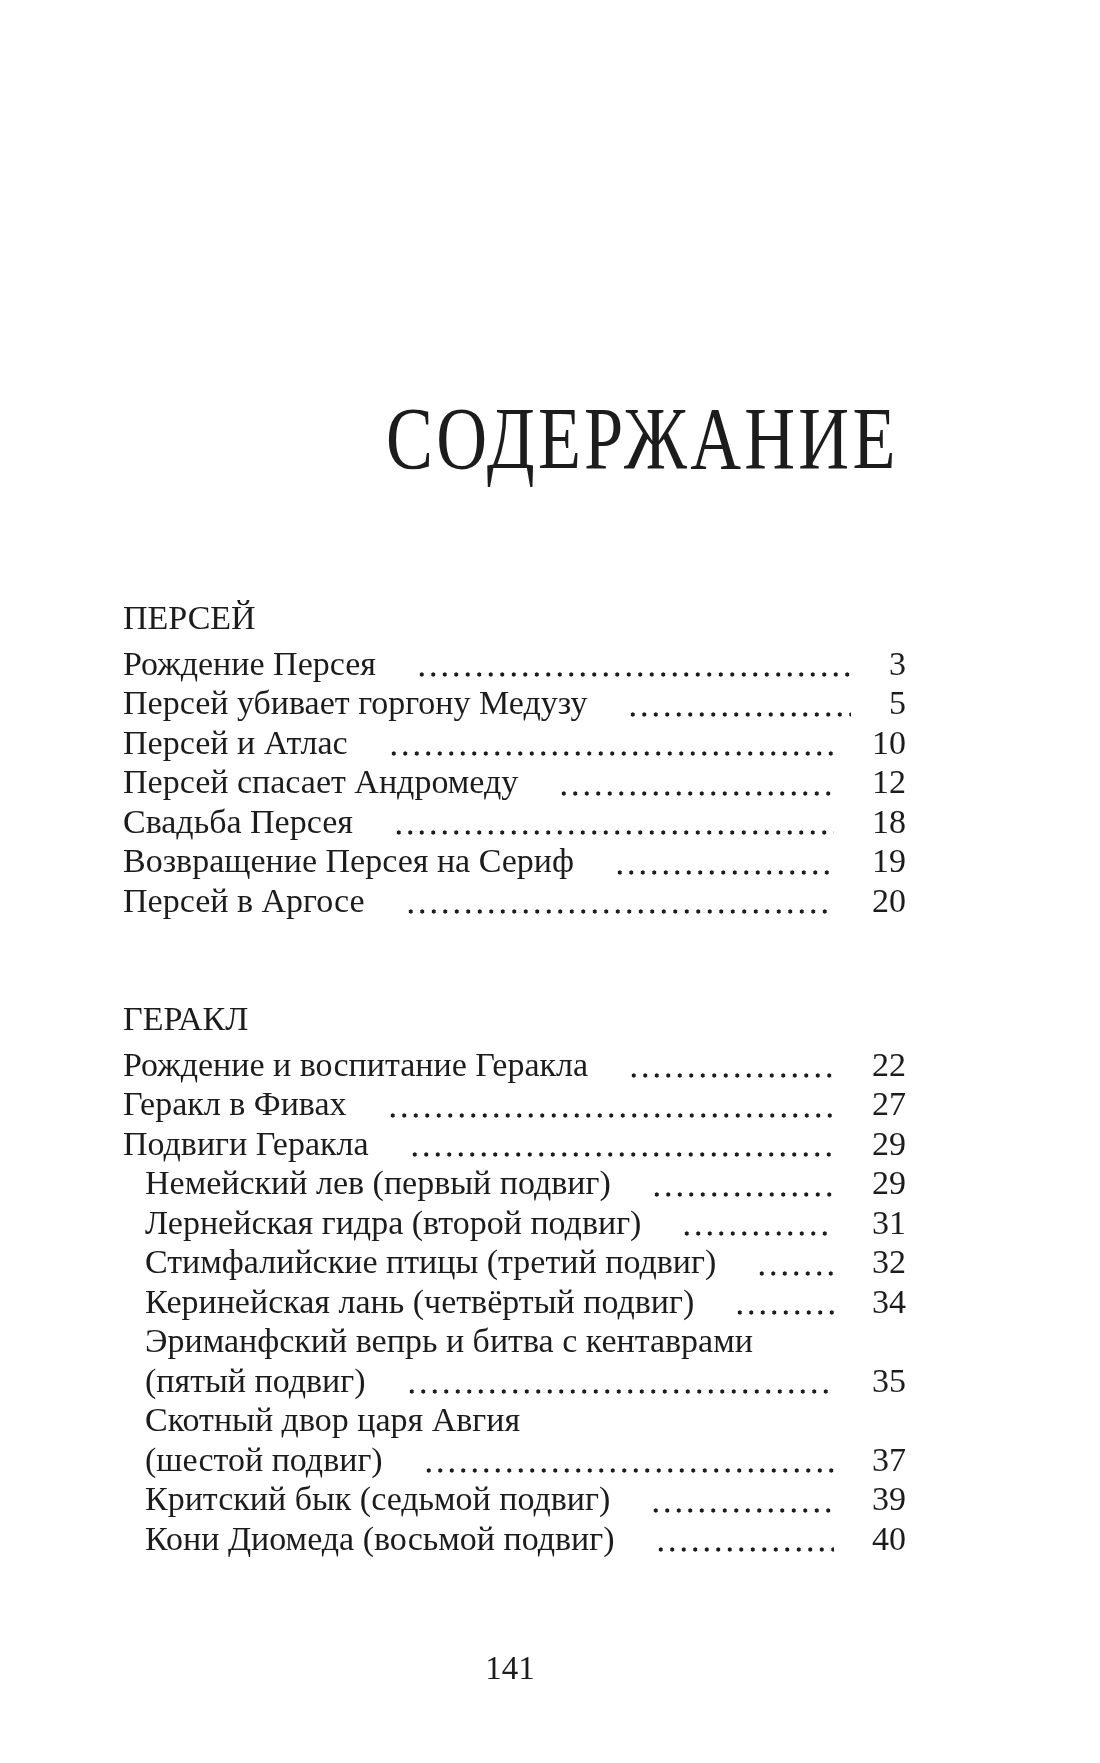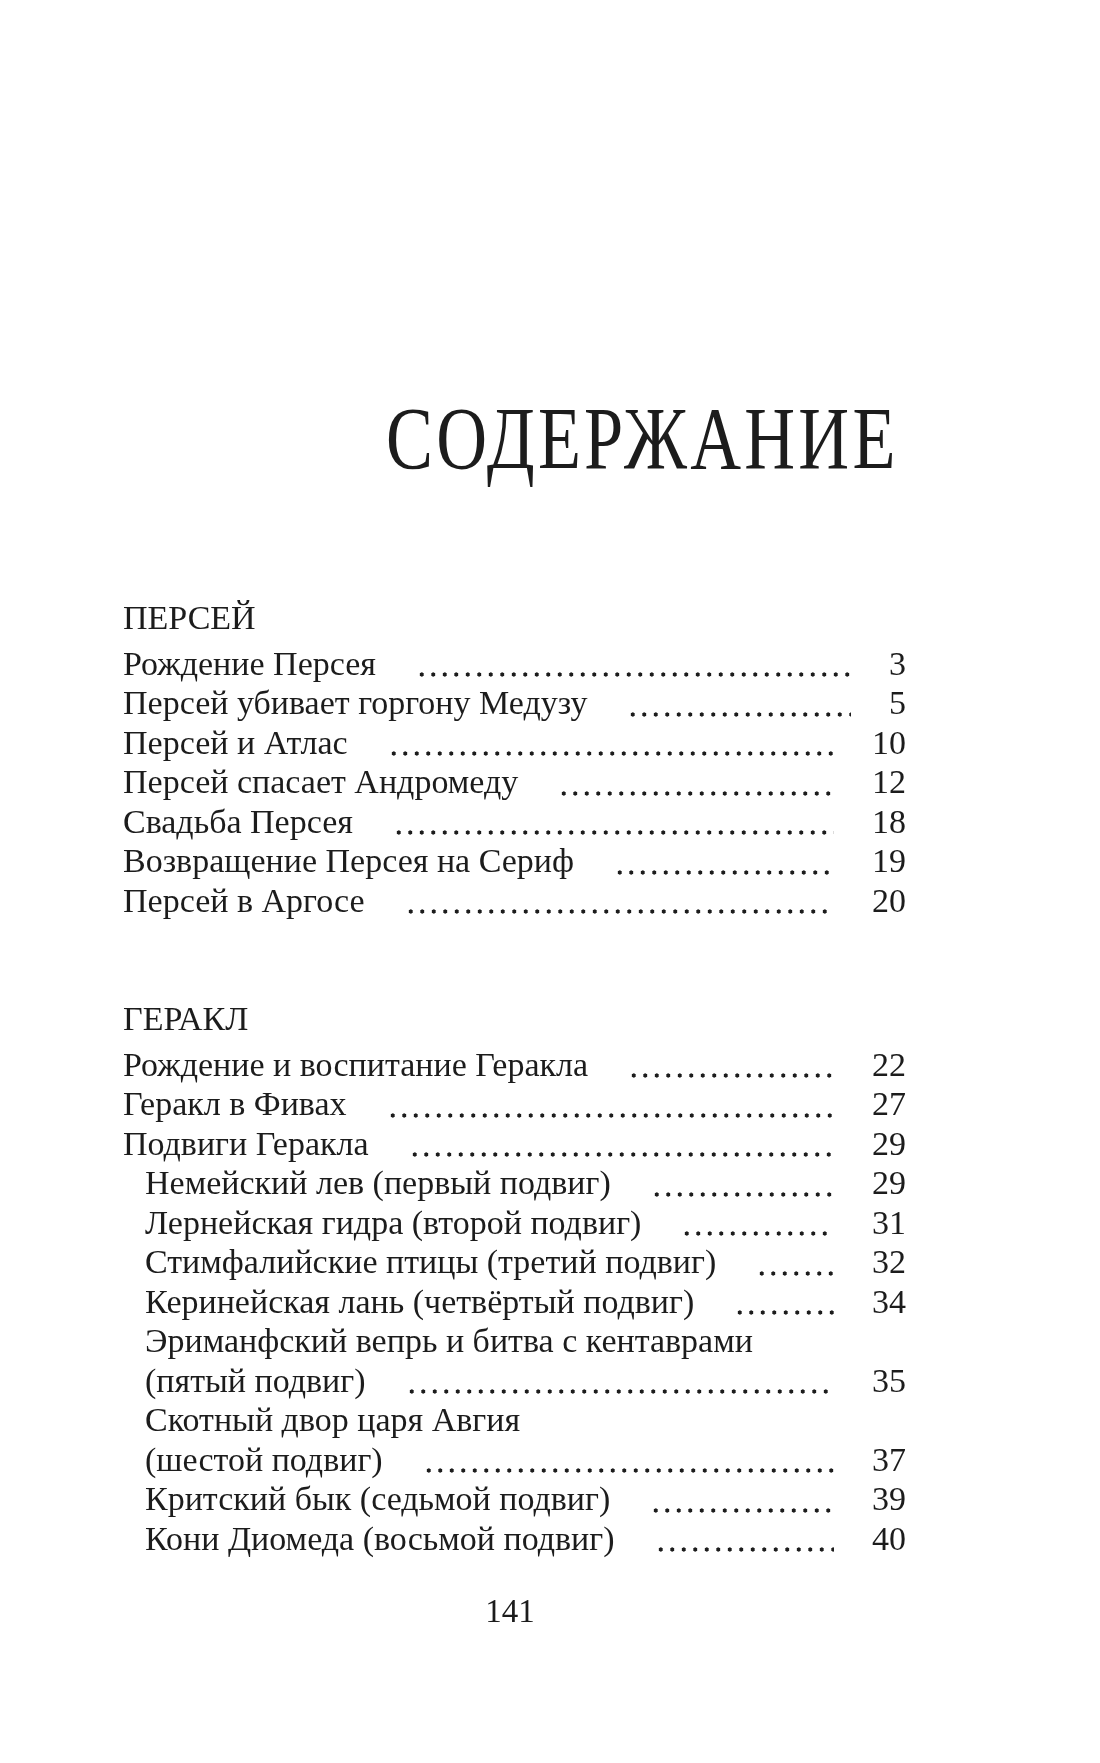--- a/index.html
+++ b/index.html
@@ -65,21 +65,21 @@
     background-repeat: repeat-x;
     background-position: left bottom 6px;
   }
   .pg {
     flex: 0 0 auto;
     padding-left: 6px;
     white-space: nowrap;
   }
   .folio {
     position: absolute;
-    top: 1553px;
+    top: 1610px;
     left: 0;
     width: 1020px;
     text-align: center;
     font-size: 33px;
     line-height: 1;
   }
 </style>
 </head>
 <body>
 

